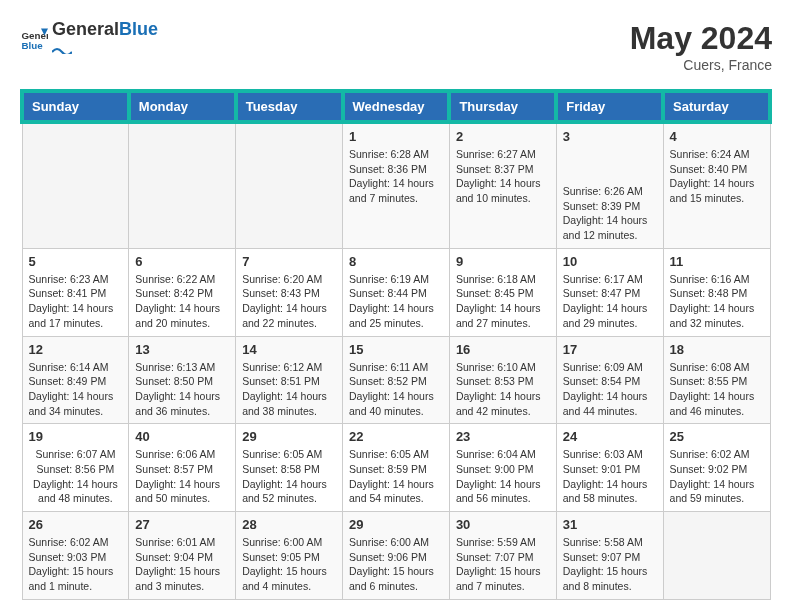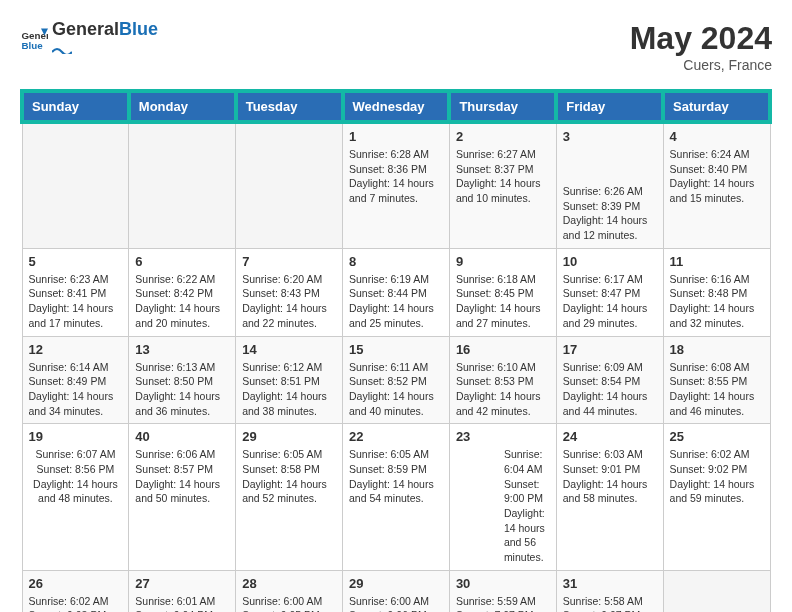--- a/index.html
+++ b/index.html
@@ -272,21 +272,21 @@
         </td>
         <td>
           <div class="day-number">22</div>
           <div class="day-info" style="white-space: pre-line;">Sunrise: 6:05 AM
 Sunset: 8:59 PM
 Daylight: 14 hours
 and 54 minutes.</div>
         </td>
         <td>
           <div class="day-number">23</div>
-          <div class="day-info" style="white-space: pre-line; margin-left: 48px;">Sunrise: 6:04 AM
+          <div class="day-info" style="white-space: pre-line;">Sunrise: 6:04 AM
 Sunset: 9:00 PM
 Daylight: 14 hours
 and 56 minutes.</div>
         </td>
         <td>
           <div class="day-number">24</div>
           <div class="day-info" style="white-space: pre-line;">Sunrise: 6:03 AM
 Sunset: 9:01 PM
 Daylight: 14 hours
 and 58 minutes.</div>

